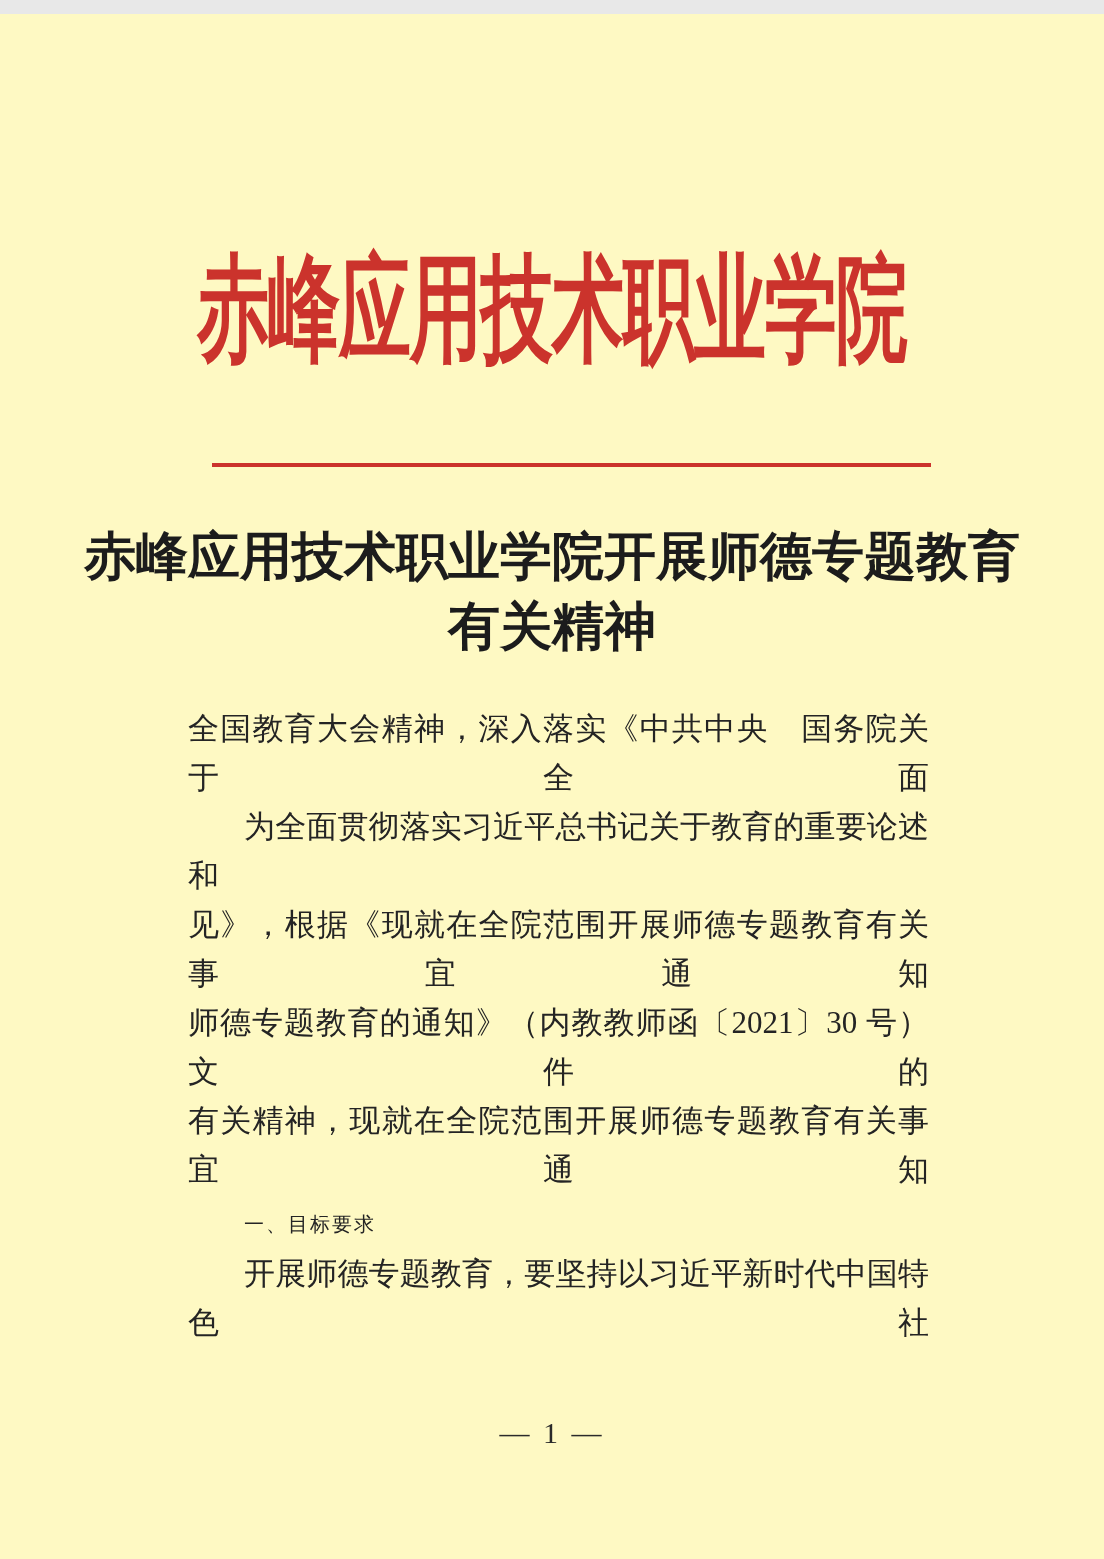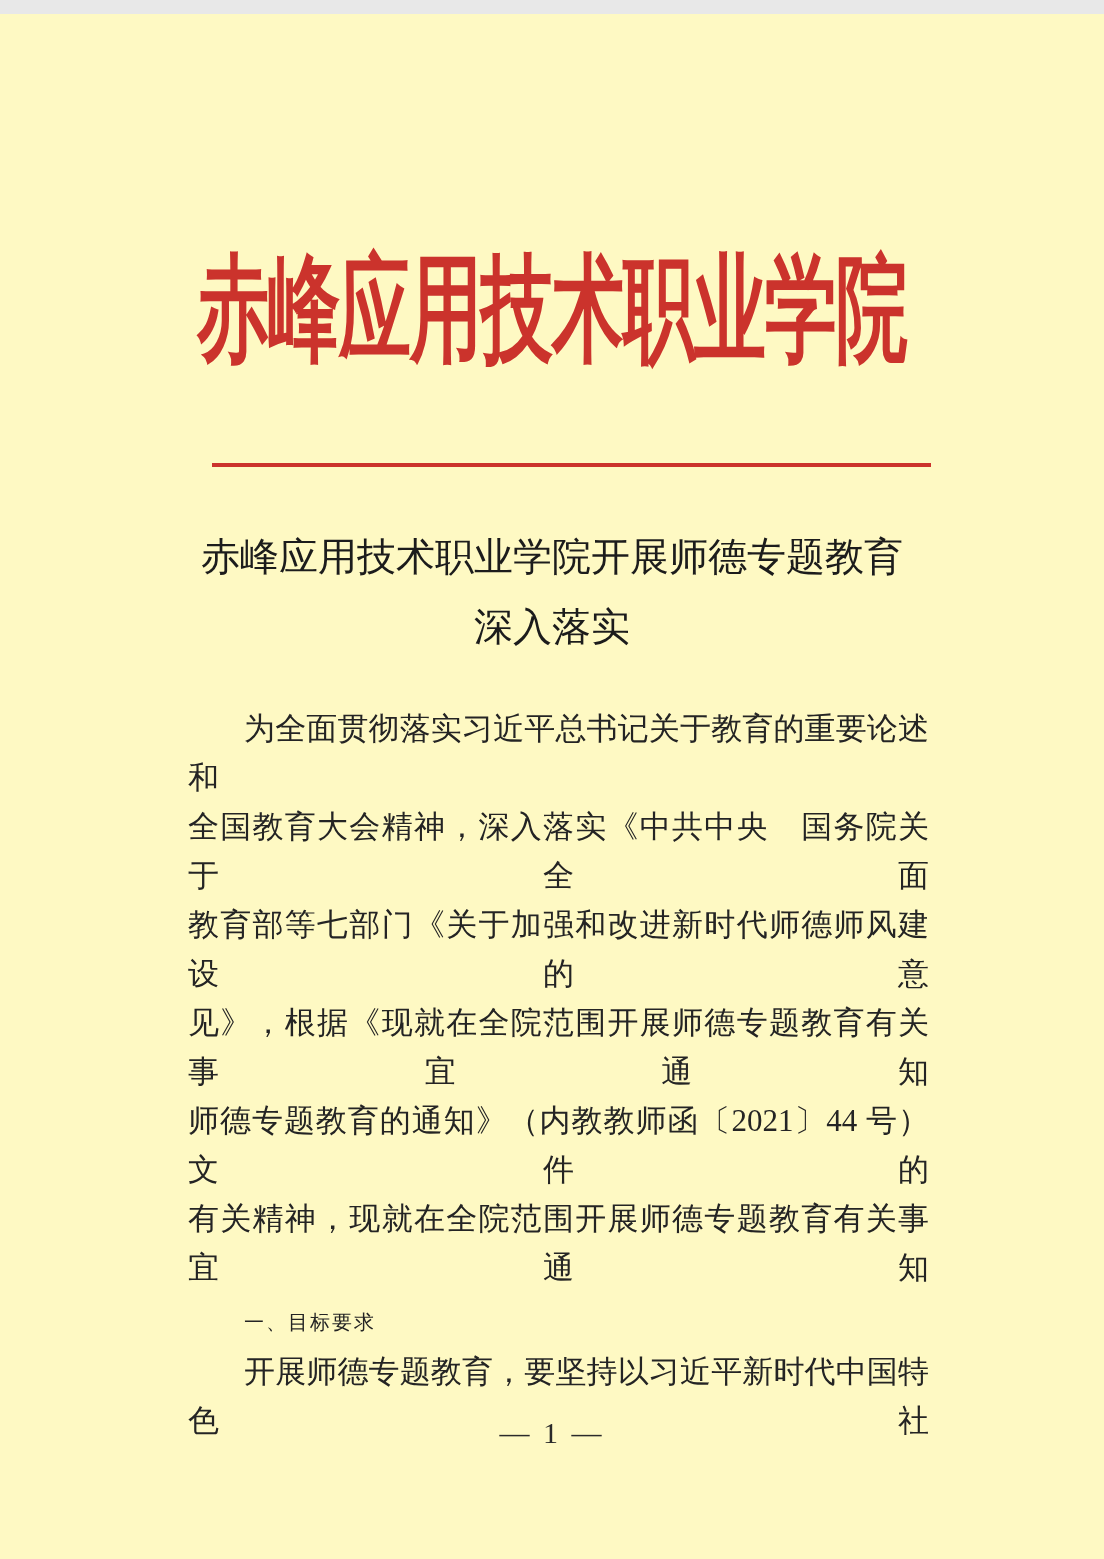--- a/index.html
+++ b/index.html
@@ -46,22 +46,22 @@
     height: 4px;
     background: var(--red, #cb332c);
   }
   
   .doc-title {
     position: absolute;
     top: 508px;
     left: 0;
     width: 100%;
     text-align: center;
-    font-weight: normal;
-    font-size: 39px;
+    font-weight: bold;
+    font-size: 52px;
     line-height: 70px;
     color: #1c1c1c;
   }
   
   .body-block {
     position: absolute;
     top: 690px;
     left: 188px;
     width: 741px;
     font-size: 31px;
@@ -103,29 +103,28 @@
 <div class="page" style="--red: #cb332c; --ink: #222222;">
 
   <div class="letterhead">
     <span class="letterhead-text">赤峰应用技术职业学院</span>
   </div>
 
   <div class="red-rule"></div>
 
   <div class="doc-title">
     <div>赤峰应用技术职业学院开展师德专题教育</div>
-    <div>深入落实</div>
+    <div>有关精神</div>
   </div>
 
   <div class="body-block">
+    <div class="line">全国教育大会精神，深入落实《中共中央　国务院关于全面</div>
     <div class="line indent">为全面贯彻落实习近平总书记关于教育的重要论述和</div>
-    <div class="line">全国教育大会精神，深入落实《中共中央　国务院关于全面</div>
-    <div class="line">教育部等七部门《关于加强和改进新时代师德师风建设的意</div>
     <div class="line">见》，根据《现就在全院范围开展师德专题教育有关事宜通知</div>
-    <div class="line">师德专题教育的通知》（内教教师函〔2021〕44 号）文件的</div>
+    <div class="line">师德专题教育的通知》（内教教师函〔2021〕30 号）文件的</div>
     <div class="line">有关精神，现就在全院范围开展师德专题教育有关事宜通知</div>
 
     <div class="line heading indent short">一、目标要求</div>
 
     <div class="line indent">开展师德专题教育，要坚持以习近平新时代中国特色社</div>
 
   </div>
 
   <div class="footer">— 1 —</div>
 

